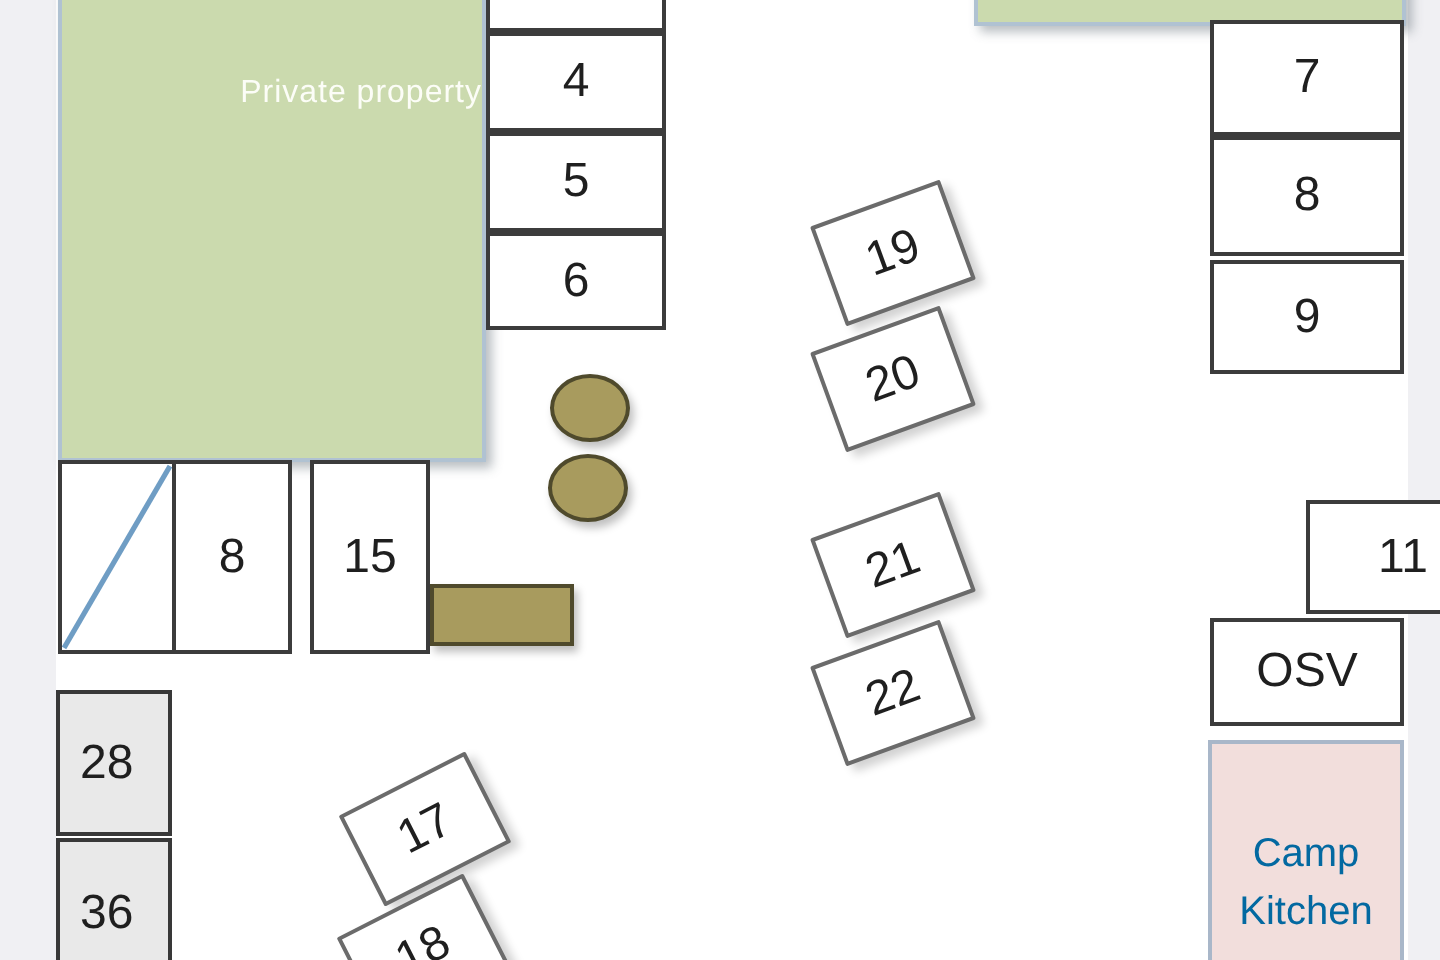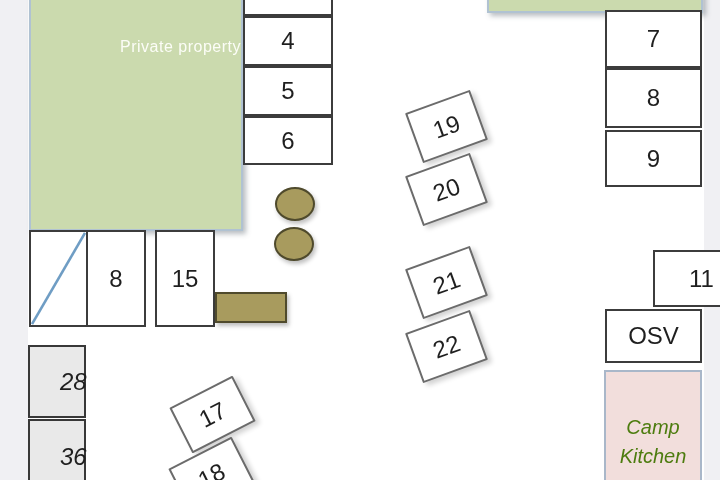--- a/index.html
+++ b/index.html
@@ -12,36 +12,36 @@
     position:absolute;box-sizing:border-box;background:#ffffff;
     border:2px solid #3c3c3c;display:flex;align-items:center;justify-content:center;
     font-size:24px;color:#1f1f1f;
   }
   .site .lbl{pointer-events:none;}
   .rot{
     border:2px solid #6b6b6b;border-radius:1px;
     box-shadow:3px 4px 5px rgba(0,0,0,0.18);
   }
   .gray{background:#e9e9e9;border:2.5px solid #383838;justify-content:flex-start;}
-  .gray .lbl{margin-left:30px;font-style:italic;}
+  .gray .lbl{margin-left:10px;}
   .green-area{
     position:absolute;box-sizing:border-box;background:#cbdaae;
     border:2px solid #b0c2d2;box-shadow:3px 3px 5px rgba(100,110,120,0.45);
   }
   .pp-label{
     position:absolute;top:46px;left:0;width:100%;text-align:right;
     font-size:16px;color:#fcfdf7;letter-spacing:0.5px;
   }
   .pink-area{
     position:absolute;box-sizing:border-box;background:#f2dedc;
     border:2px solid #a9b7c9;display:flex;align-items:center;justify-content:center;
     text-align:center;padding-top:18px;
   }
   .pink-area .lbl{
-    font-size:20px;line-height:1.45;color:#4d7c0f;width:80px;font-style:italic;
+    font-size:20px;line-height:1.45;color:#0369a1;width:80px;
   }
   .olive{
     position:absolute;box-sizing:border-box;background:#a89b5e;
     border:2.5px solid #4f4a2c;box-shadow:2px 3px 4px rgba(0,0,0,0.25);
   }
   .ellipse{border-radius:50%;}
   .diag svg{position:absolute;left:0;top:0;width:100%;height:100%;}
 </style>
 </head>
 <body>

